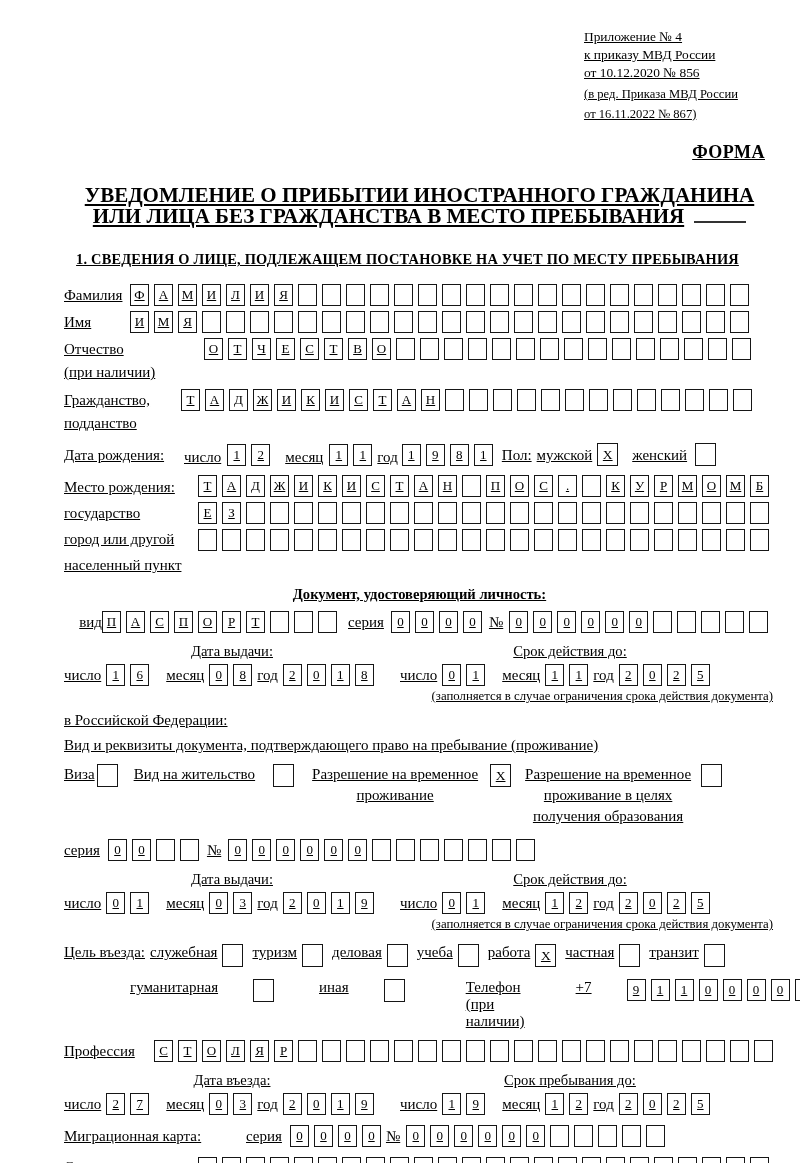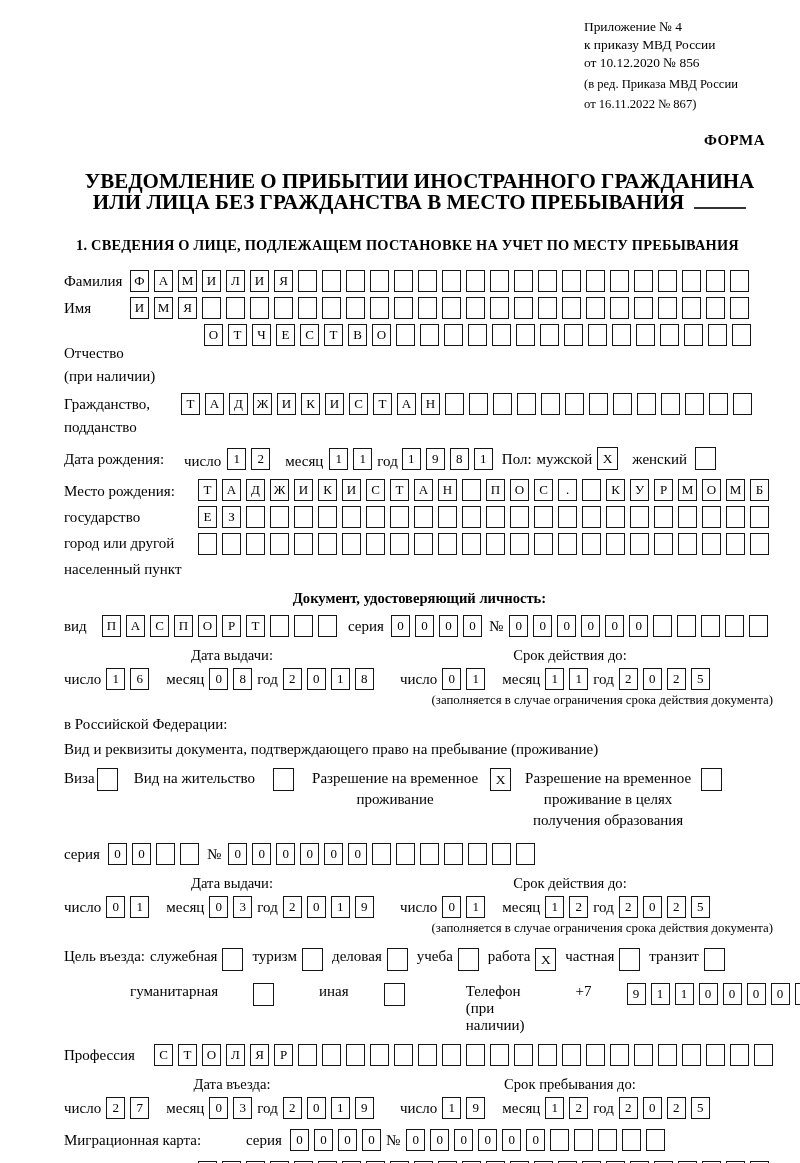--- a/index.html
+++ b/index.html
@@ -1,33 +1,33 @@
 <!DOCTYPE html>
 <html><head>
 <meta charset="utf-8">
 <style>
   html,body{margin:0;padding:0;background:#fff;}
   body{width:800px;height:1163px;overflow:hidden;color:#000;
        font-family:"Liberation Serif","DejaVu Serif",serif;font-size:15px;}
-  .page{padding:18px 25px 0 64px;box-sizing:border-box;width:800px;height:834px;}
+  .page{padding:28px 25px 0 64px;box-sizing:border-box;width:800px;height:834px;text-decoration:underline;}
 
   
   .hdr{width:185px;margin-left:auto;margin-right:6px;font-size:13.4px;line-height:18px;}
   .hdr .sub{font-size:12.6px;line-height:16px;margin-top:4px;}
-  .forma{text-align:right;font-weight:bold;font-size:15px;margin:20px 10px 0 0;letter-spacing:.5px;}
+  .forma{text-align:right;font-weight:bold;font-size:18px;margin:20px 10px 0 0;letter-spacing:.5px;}
 
   .title{ text-align:center;font-weight:bold;font-size:21px;line-height:21px;margin-top:22px;}
   .title-blank{display:inline-block;width:52px;border-bottom:2px solid #333;height:13px;margin-left:10px;}
   .sec1{font-weight:bold;font-size:14.4px;margin:24px 0 0 -24px;text-align:center;letter-spacing:.2px;}
 
   
   .row{display:flex;align-items:flex-start;margin-top:5px;}
   .lbl{line-height:22px;flex:0 0 auto;}
   .lblcol{line-height:23px;flex:0 0 auto;}
-  .w66{width:66px;} .w140{width:140px;margin-top:18px;} .w117{width:117px;} .w134{width:134px;} .w90{width:90px;}
+  .w66{width:66px;} .w140{width:140px;} .w117{width:117px;} .w134{width:134px;} .w90{width:90px;}
   .cells{display:inline-flex;flex:0 0 auto;}
   .cell{box-sizing:border-box;flex:0 0 auto;width:19px;height:22px;margin-right:5px;
         border:1.8px solid #161616;display:inline-flex;align-items:center;justify-content:center;
         font-size:13px;background:#fff;}
   .stack .cells{display:flex;margin-bottom:5px;}
   .cbox{box-sizing:border-box;display:inline-flex;flex:0 0 auto;width:21px;height:23px;
         border:1.8px solid #161616;align-items:center;justify-content:center;font-size:13.5px;} .gap10{width:10px;}
 
   
   .dates{display:flex;margin-top:10px;}
@@ -307,21 +307,21 @@
           <span class="cell"></span>
           <span class="cell"></span>
           <span class="cell"></span>
           <span class="cell"></span>
           <span class="cell"></span>
         </div>
     </div>
   </div>
 
   <div class="doc-head">Документ, удостоверяющий личность:</div>
-  <div class="row mt8" style="align-items:center;">
+  <div class="row mt8" style="align-items:center;text-align:right;">
     <span class="lbl" style="width:38px;">вид</span>
     <span class="cells">
         <span class="cell">П</span>
         <span class="cell">А</span>
         <span class="cell">С</span>
         <span class="cell">П</span>
         <span class="cell">О</span>
         <span class="cell">Р</span>
         <span class="cell">Т</span>
         <span class="cell"></span>

